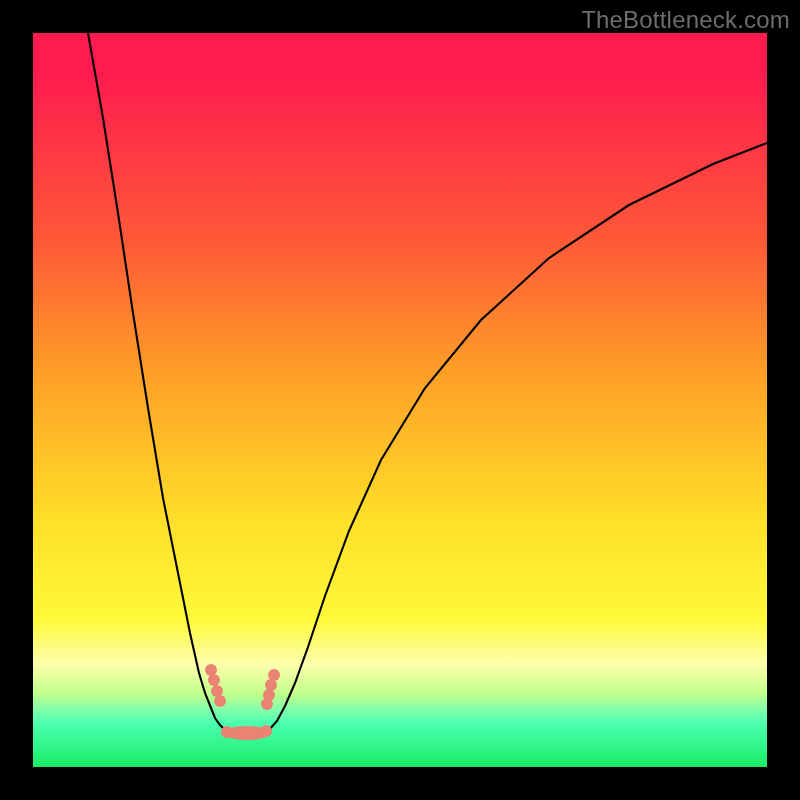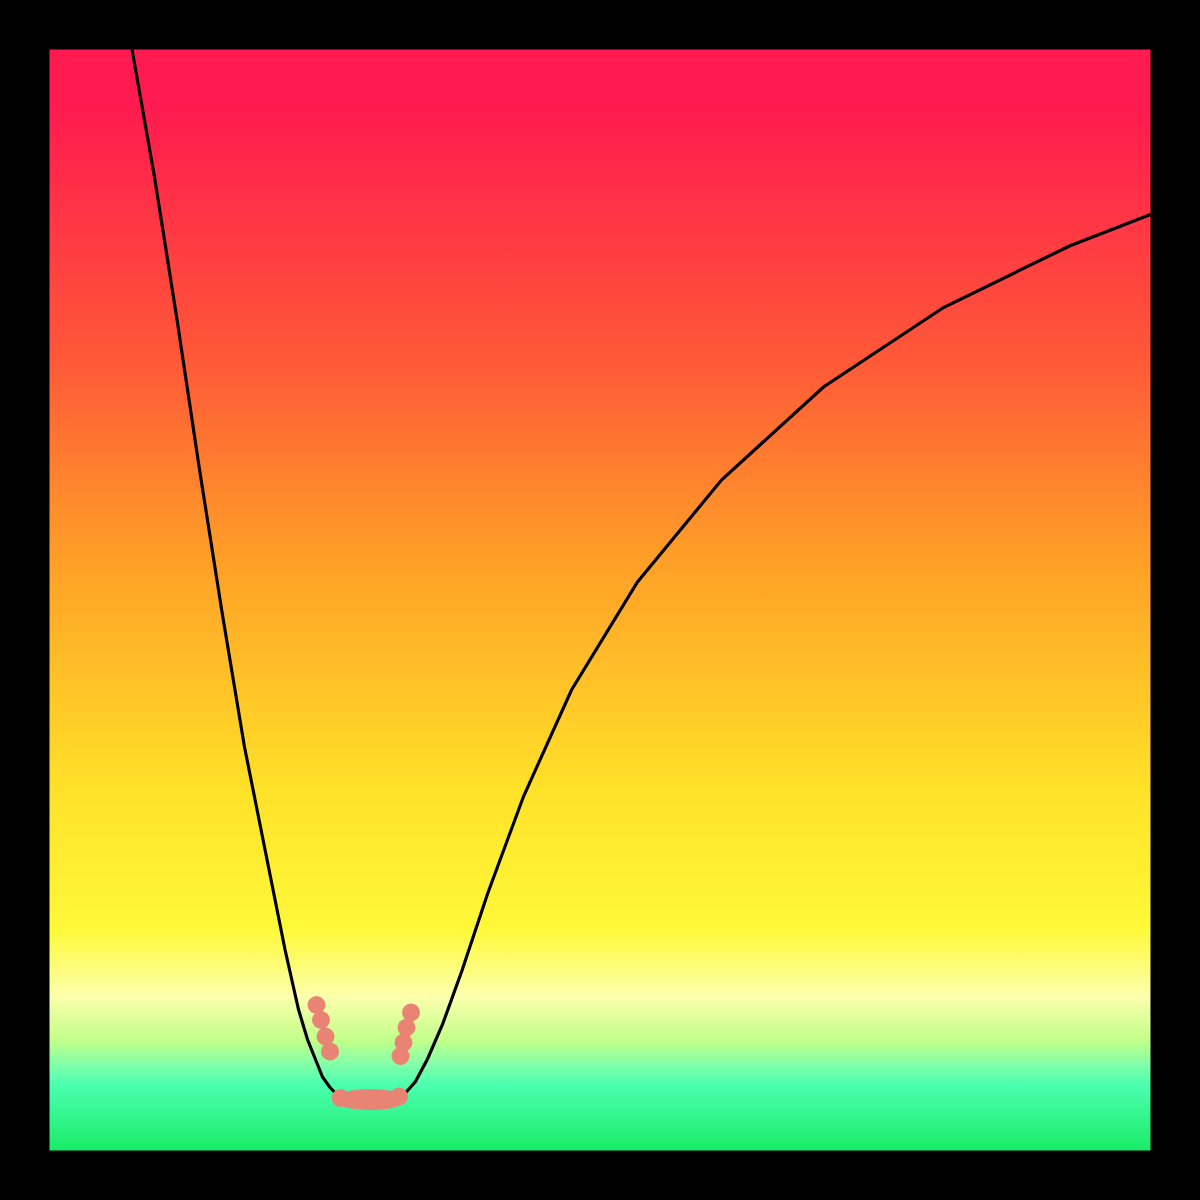--- a/index.html
+++ b/index.html
@@ -120,13 +120,14 @@
       <circle class="marker" cx="241" cy="642" r="6"></circle>
       <circle class="marker" cx="238" cy="652" r="6"></circle>
       <circle class="marker" cx="236" cy="662" r="6"></circle>
       <circle class="marker" cx="234" cy="671" r="6"></circle>
 
       <ellipse class="cluster" cx="214" cy="700" rx="24" ry="7"></ellipse>
       <circle class="marker" cx="194" cy="699" r="6"></circle>
       <circle class="marker" cx="233" cy="698" r="6"></circle>
     </svg>
   </div>
+  <div class="watermark">TheBottleneck.com</div>
 </div>
 
 </body></html>

